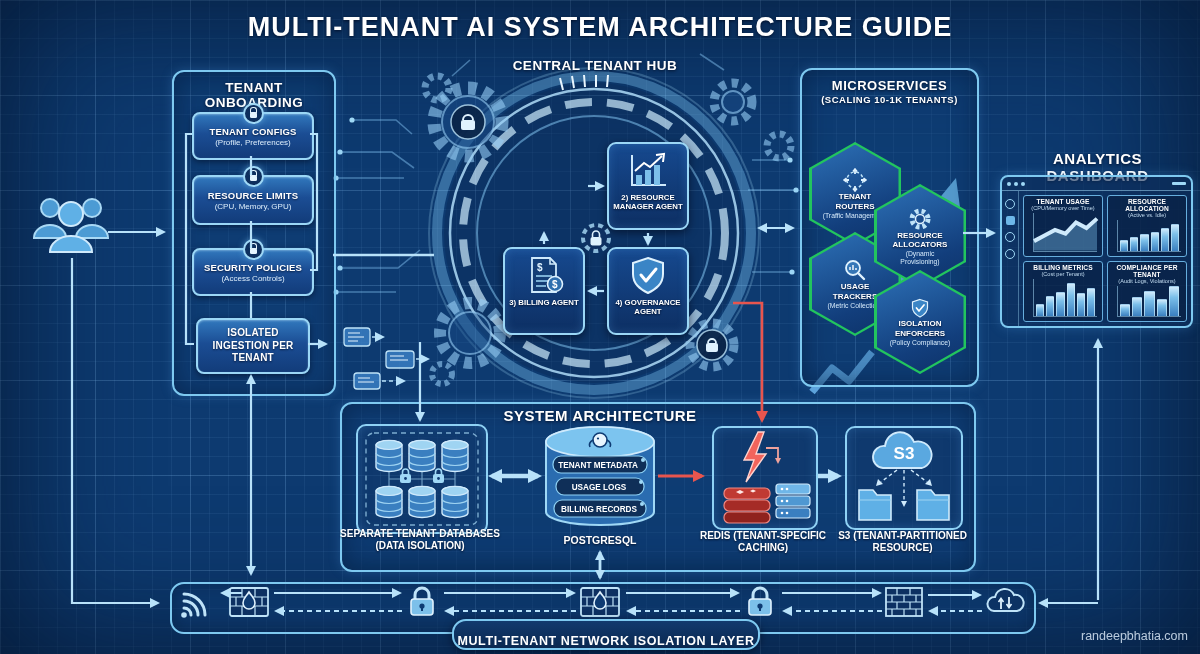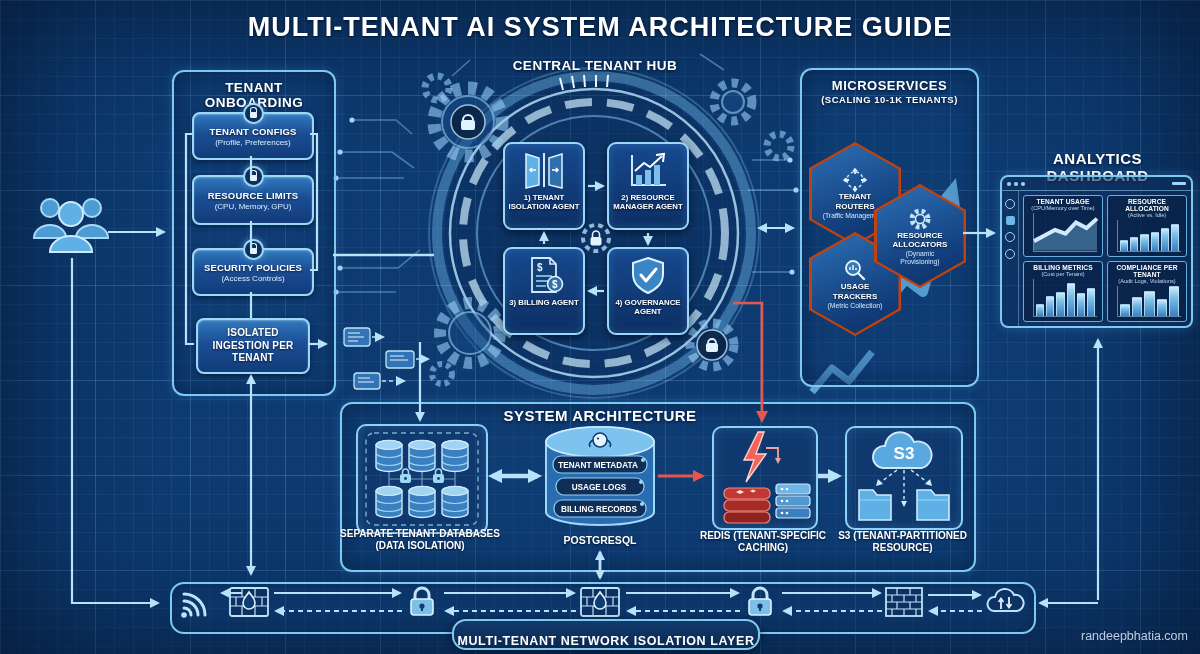--- a/index.html
+++ b/index.html
@@ -43,21 +43,21 @@
   }
   .mini-lock{width:7px;height:6px;background:#e4f4fe;border-radius:1.5px;position:relative;margin-top:3px;}
   .mini-lock::before{content:"";position:absolute;width:5px;height:5px;border:1.4px solid #e4f4fe;border-bottom:none;border-radius:3px 3px 0 0;top:-5px;left:0;}
   .agent-card{
     width:82px;height:88px;border-radius:9px;
     background:linear-gradient(180deg,#16498f 0%,#0d2f63 100%);
     border:2px solid #9bd7f6;box-shadow:0 3px 8px rgba(0,8,26,.6), inset 0 0 10px rgba(90,170,240,.25);
     display:flex;flex-direction:column;align-items:center;justify-content:flex-start;padding-top:7px;box-sizing:border-box;
   }
   .agent-card .lbl{font-weight:bold;color:#fff;font-size:7.8px;line-height:1.2;text-align:center;margin-top:4px;text-shadow:0 1px 2px rgba(0,10,30,.8);}
-  .hex-outer{clip-path:polygon(50% 0,100% 25%,100% 75%,50% 100%,0 75%,0 25%);background:#c2410c;box-shadow:0 0 10px rgba(110,190,245,.5);}
+  .hex-outer{clip-path:polygon(50% 0,100% 25%,100% 75%,50% 100%,0 75%,0 25%);background:#22c55e;box-shadow:0 0 10px rgba(110,190,245,.5);}
   .hex-inner{
     position:absolute;inset:2.5px;clip-path:polygon(50% 0,100% 25%,100% 75%,50% 100%,0 75%,0 25%);
     background:linear-gradient(160deg,#2c6fb5 0%,#123e7c 70%,#0d3268 100%);
     display:flex;flex-direction:column;align-items:center;justify-content:center;color:#fff;text-align:center;
   }
   .hex-inner .t{font-weight:bold;font-size:8px;line-height:1.15;text-shadow:0 1px 2px rgba(0,10,30,.8);}
   .hex-inner .s{font-size:6.8px;color:#d5eafb;line-height:1.15;margin-top:1px;}
   .comp-label{font-weight:bold;color:#fff;font-size:10px;line-height:1.2;text-shadow:0 1px 2px rgba(0,10,30,.8);}
   .dash-card{
     border:1px solid #66aede;border-radius:3px;background:rgba(9,33,68,.68);
@@ -182,29 +182,20 @@
     </div>
   <div class="abs badge" style="left:243px;top:166px;z-index:4;">
       <span class="mini-lock"></span>
     </div>
   <div class="abs badge" style="left:243px;top:239px;z-index:4;">
       <span class="mini-lock"></span>
     </div>
 
   <div class="abs sec-title ctr" style="left:470px;top:58px;width:250px;font-size:13.5px;z-index:3;">CENTRAL TENANT HUB</div>
 
-  <div class="abs agent-card" style="left:503px;top:142px;z-index:3;">
-    <svg width="44" height="38" viewBox="0 0 44 38">
-      <line x1="22" y1="2" x2="22" y2="36" stroke="#cfeafc" stroke-width="2"></line>
-      <polygon points="4,3 17,7 17,34 4,37" fill="#5fb0e6" stroke="#dff2fe" stroke-width="1.5"></polygon>
-      <polygon points="40,3 27,7 27,34 40,37" fill="#2f6fae" stroke="#dff2fe" stroke-width="1.5"></polygon>
-      <path d="M14,19 l-6,0 m2,-2 l-2,2 2,2 M30,19 l6,0 m-2,-2 l2,2 -2,2" stroke="#ffffff" stroke-width="1.6" fill="none"></path>
-    </svg>
-    <div class="lbl">1) TENANT ISOLATION AGENT</div>
-  </div>
   <div class="abs agent-card" style="left:607px;top:142px;z-index:3;">
     <svg width="44" height="38" viewBox="0 0 44 38">
       <path d="M6,4 V34 H40" stroke="#cfeafc" stroke-width="2" fill="none"></path>
       <rect x="10" y="24" width="6" height="10" fill="#7cc0ea"></rect>
         <rect x="19" y="19" width="6" height="15" fill="#7cc0ea"></rect>
         <rect x="28" y="14" width="6" height="20" fill="#7cc0ea"></rect>
       <path d="M9,20 L18,12 L24,16 L36,5" stroke="#ffffff" stroke-width="2" fill="none"></path>
       <path d="M30,4 L38,3 L37,11" stroke="#ffffff" stroke-width="2" fill="none"></path>
     </svg>
     <div class="lbl">2) RESOURCE MANAGER AGENT</div>
@@ -255,20 +246,30 @@
   </div>
   <div class="abs hex-outer" style="left:809px;top:232px;width:92px;height:104px;z-index:3;">
     <div class="hex-inner">
       <svg width="24" height="24" viewBox="0 0 24 24">
         <circle cx="10" cy="10" r="7" fill="rgba(90,170,230,.4)" stroke="#dff2fe" stroke-width="1.8"></circle>
         <path d="M7,12 v-3 M10,12 v-5 M13,12 v-2" stroke="#ffffff" stroke-width="1.4"></path>
         <line x1="15" y1="15" x2="21" y2="21" stroke="#dff2fe" stroke-width="2.4" stroke-linecap="round"></line>
       </svg>
       <div class="t" style="width:70px;">USAGE TRACKERS</div>
       <div class="s" style="width:62px;">(Metric Collection)</div>
+    </div>
+  </div>
+  <div class="abs hex-outer" style="left:874px;top:270px;width:92px;height:104px;z-index:4;">
+    <div class="hex-inner">
+      <svg width="22" height="22" viewBox="0 0 44 38">
+        <path d="M22,2 L37,7 V18 C37,28 30,33 22,37 C14,33 7,28 7,18 V7 Z" fill="#3a85c6" stroke="#dff2fe" stroke-width="2.4"></path>
+        <path d="M15,19 L20,25 L30,13" stroke="#ffffff" stroke-width="3.4" fill="none" stroke-linecap="round"></path>
+      </svg>
+      <div class="t" style="width:72px;">ISOLATION ENFORCERS</div>
+      <div class="s" style="width:64px;">(Policy Compliance)</div>
     </div>
   </div>
 
   <div class="abs sec-title ctr" style="left:1000px;top:150px;width:195px;font-size:15px;z-index:2;">ANALYTICS DASHBOARD</div>
   <div class="abs" style="left:1000px;top:175px;width:193px;height:153px;border:2px solid #7ec9f0;border-radius:8px;background:rgba(13,45,90,.6);box-shadow:0 0 12px rgba(80,160,230,.3);z-index:2;box-sizing:border-box;display:flex;flex-direction:column;">
     <div style="height:13px;border-bottom:1px solid rgba(160,215,245,.5);display:flex;align-items:center;padding:0 5px;gap:3px;">
       <span style="width:4px;height:4px;border-radius:50%;background:#9fd8f6;"></span>
       <span style="width:4px;height:4px;border-radius:50%;background:#9fd8f6;"></span>
       <span style="width:4px;height:4px;border-radius:50%;background:#9fd8f6;"></span>
       <span style="flex:1;"></span>

